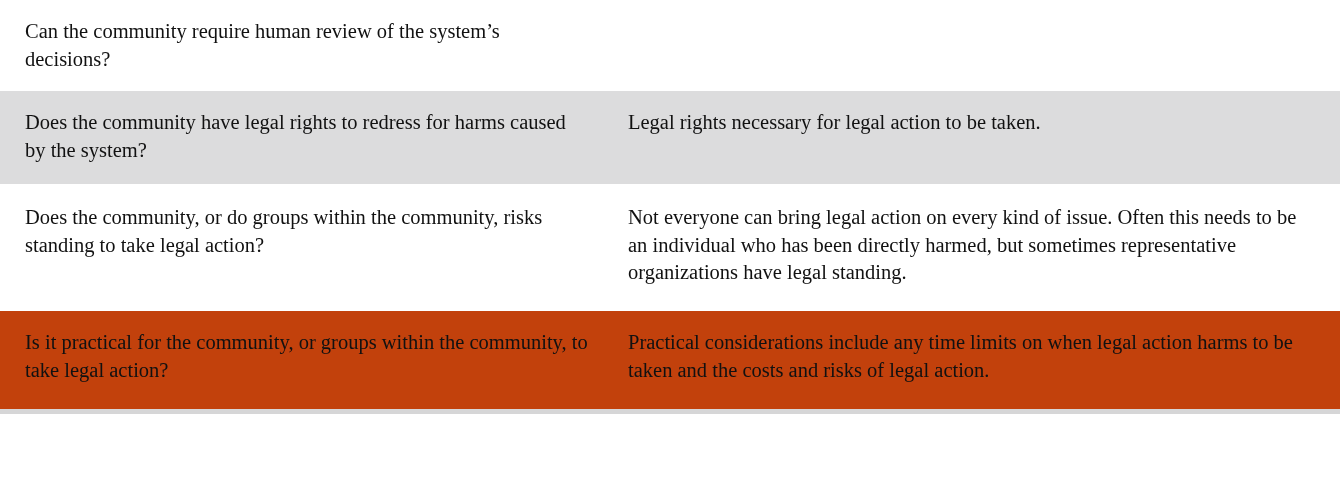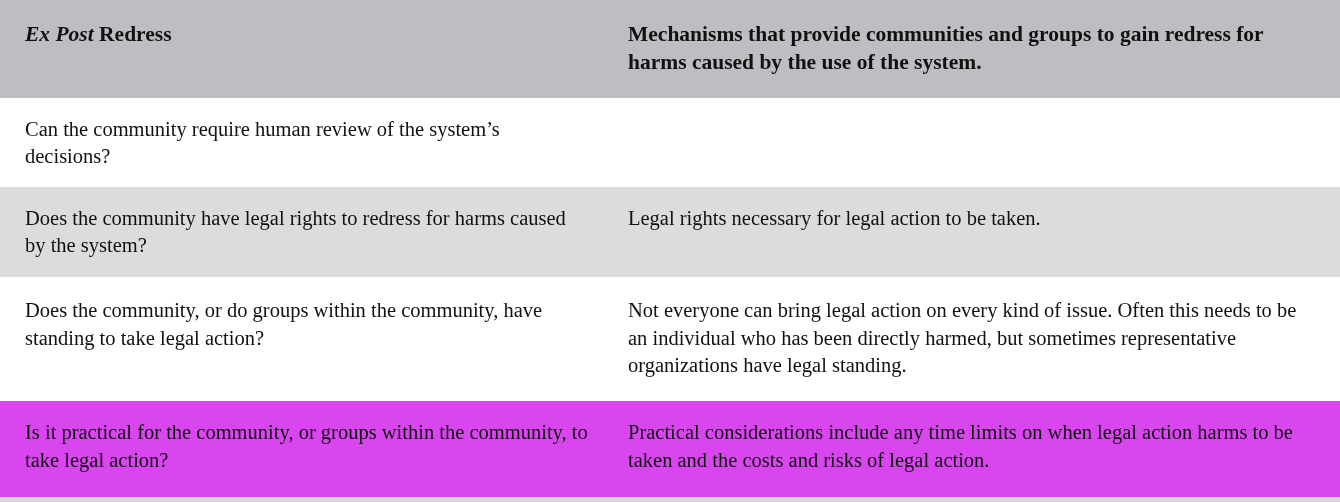--- a/index.html
+++ b/index.html
@@ -68,21 +68,21 @@
   
   .row.body-row .cell {
     font-size: 20.5px;
     line-height: 27.5px;
     font-weight: normal;
     padding-top: 18px;
   }
   .row.r1 { background: #ffffff; height: 85px; }
   .row.r2 { background: #dcdcdd; height: 93px; justify-content: center; }
   .row.r3 { background: #ffffff; height: 119px; }
-  .row.r4 { background: #d946ef; height: 98px; }
+  .row.r4 { background: #c2410c; height: 98px; }
 
   .gap-white {
     background: #ffffff;
     width: 100%;
   }
   .gap-6 { height: 6px; }
   .gap-2 { height: 2px; }
 
   .bottom-edge {
     background: #d6d6d7;
@@ -93,26 +93,20 @@
   p.cell-text {
     margin: 0;
     padding: 0;
   }
 </style>
 </head>
 <body>
 
 <div class="table">
 
-  <div class="row header">
-    <div class="cell left">
-      <span class="hdr-em">Ex Post</span><span class="hdr-rest"> Redress</span>
-    </div>
-    <div class="cell right">Mechanisms that provide communities and groups to gain redress for harms caused by the use of the system.</div>
-  </div>
 
   <div class="row body-row r1">
     <div class="cell left">
       <p class="cell-text">Can the community require human review of the system’s decisions?</p>
     </div>
   </div>
 
   <div class="gap-white gap-6"></div>
 
   <div class="row body-row r2">
@@ -121,21 +115,21 @@
     </div>
     <div class="cell right">
       <p class="cell-text">Legal rights necessary for legal action to be taken.</p>
     </div>
   </div>
 
   <div class="gap-white gap-2"></div>
 
   <div class="row body-row r3">
     <div class="cell left">
-      <p class="cell-text">Does the community, or do groups within the community, have standing to take legal action?</p>
+      <p class="cell-text">Does the community, or do groups within the community, risks standing to take legal action?</p>
     </div>
     <div class="cell right">
       <p class="cell-text">Not everyone can bring legal action on every kind of issue. Often this needs to be an individual who has been directly harmed, but sometimes representative organizations have legal standing.</p>
     </div>
   </div>
 
   <div class="gap-white gap-6"></div>
 
   <div class="row body-row r4">
     <div class="cell left">

